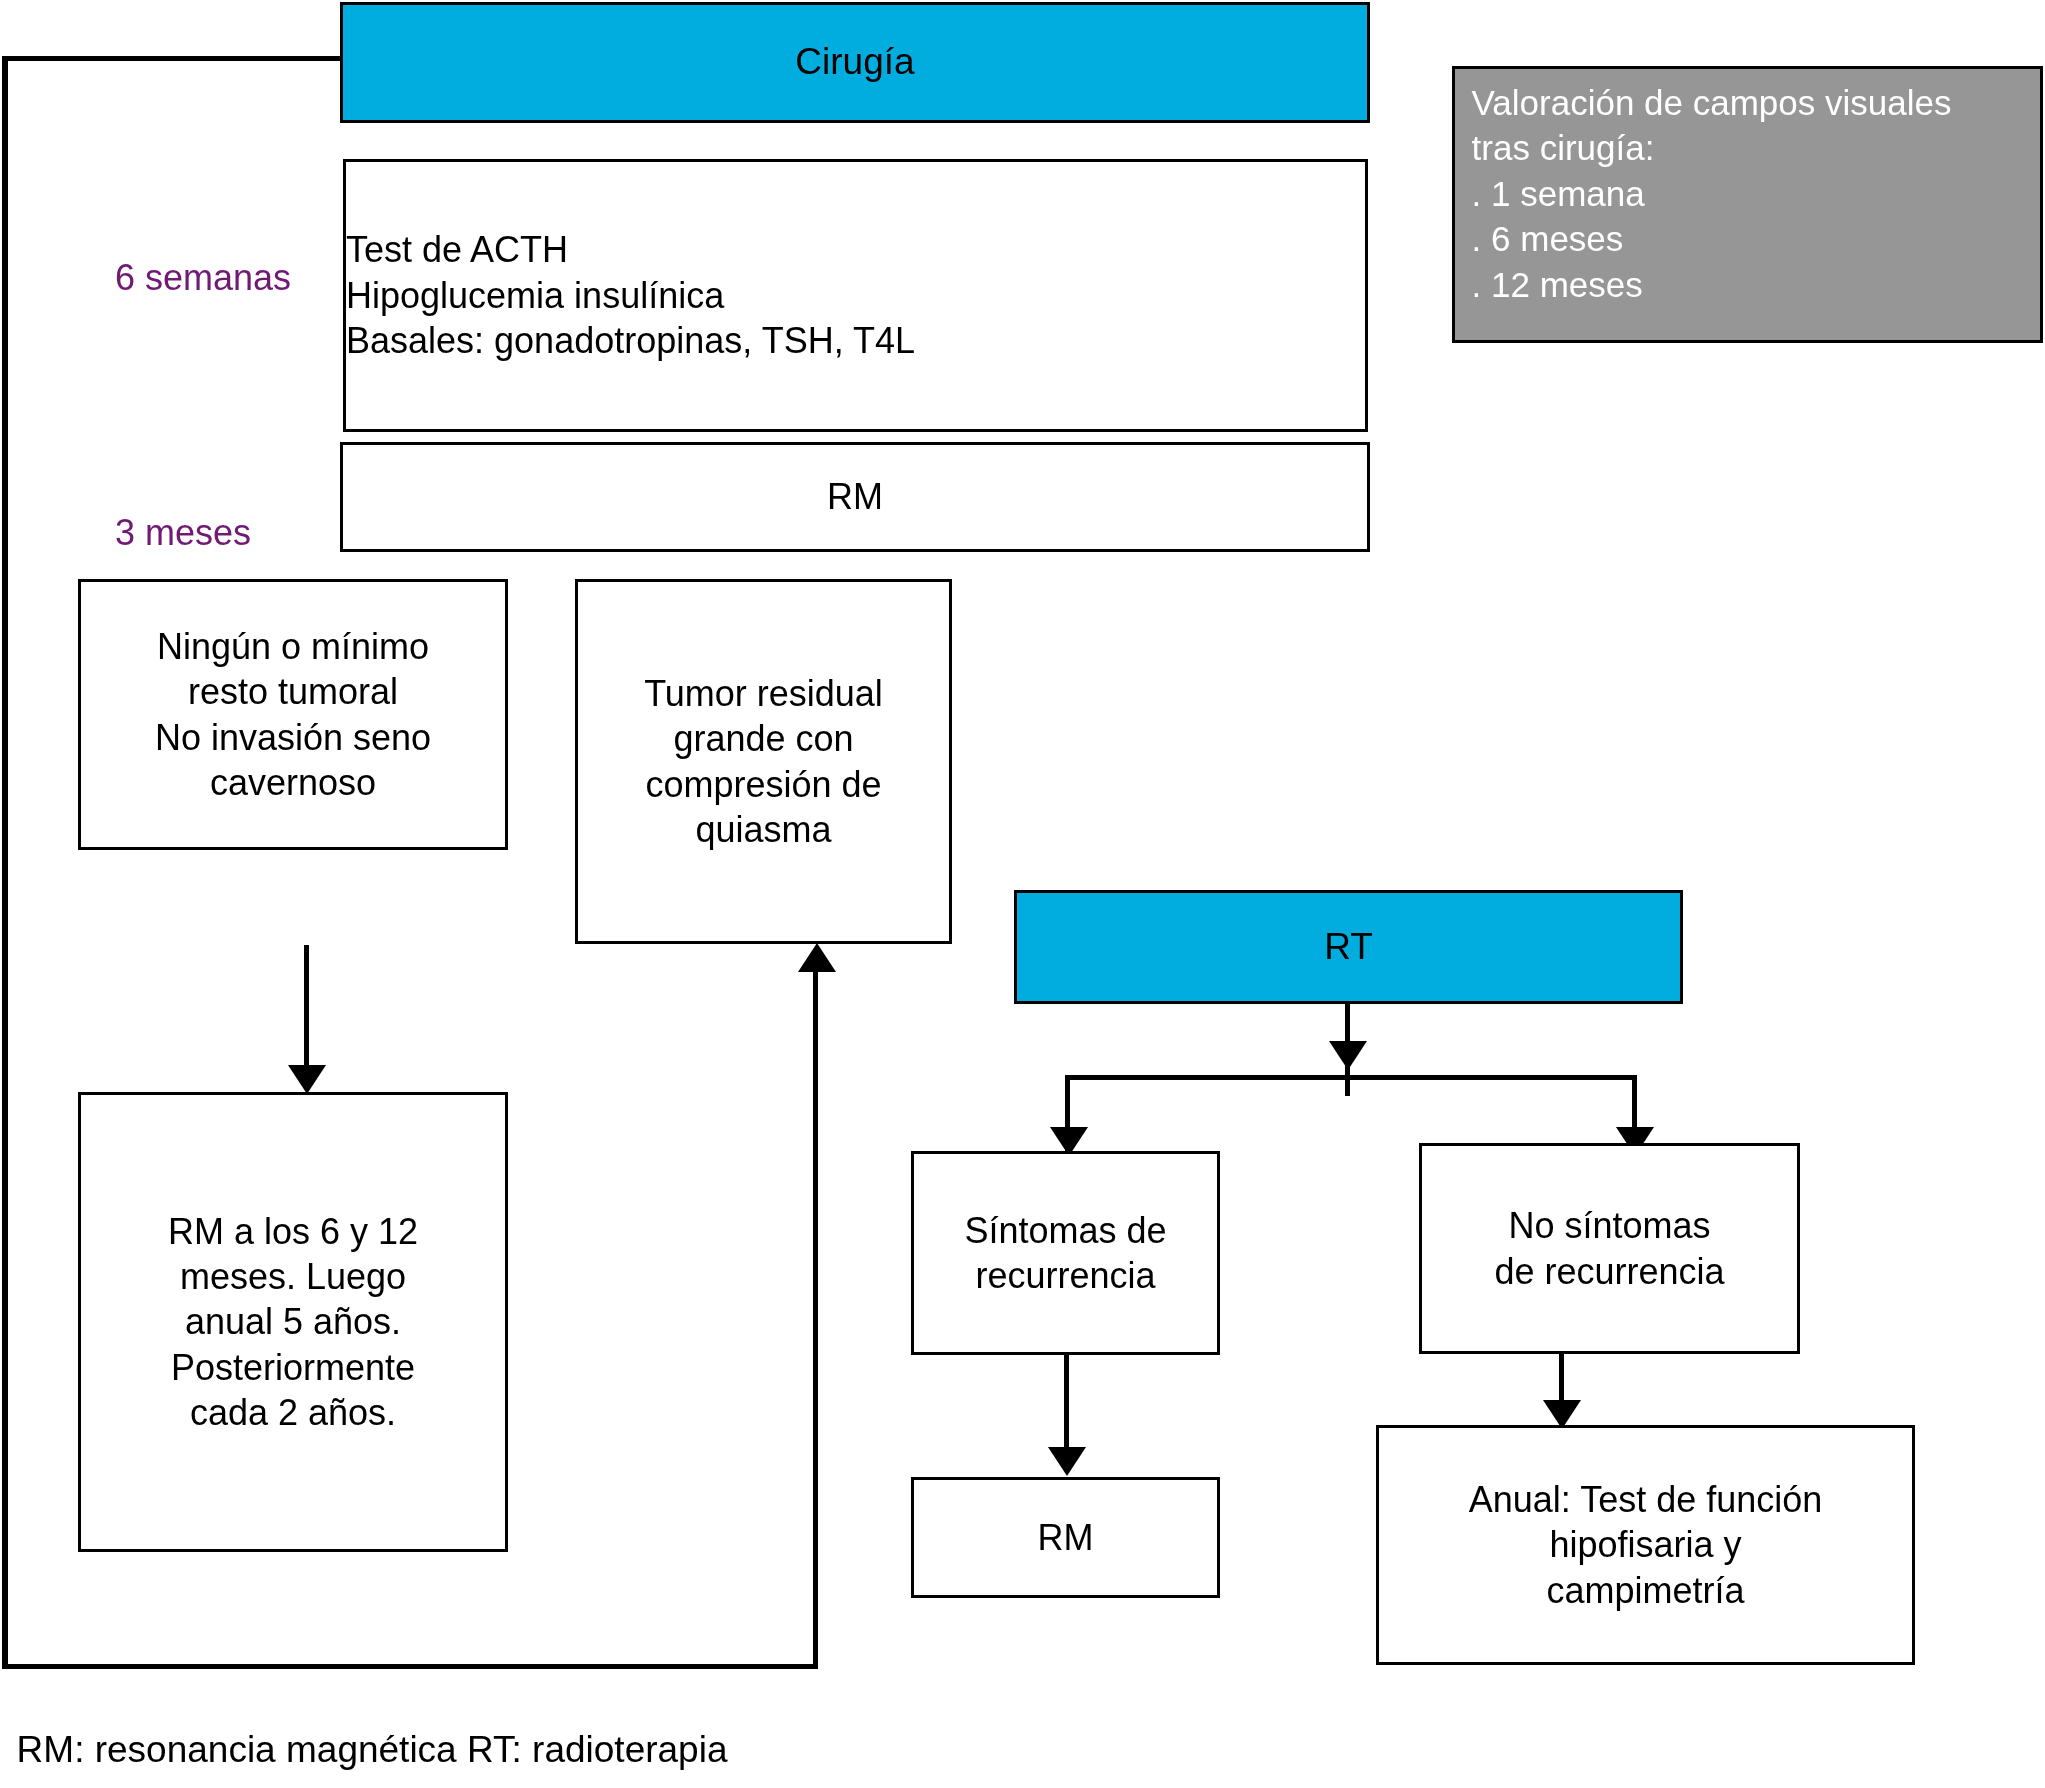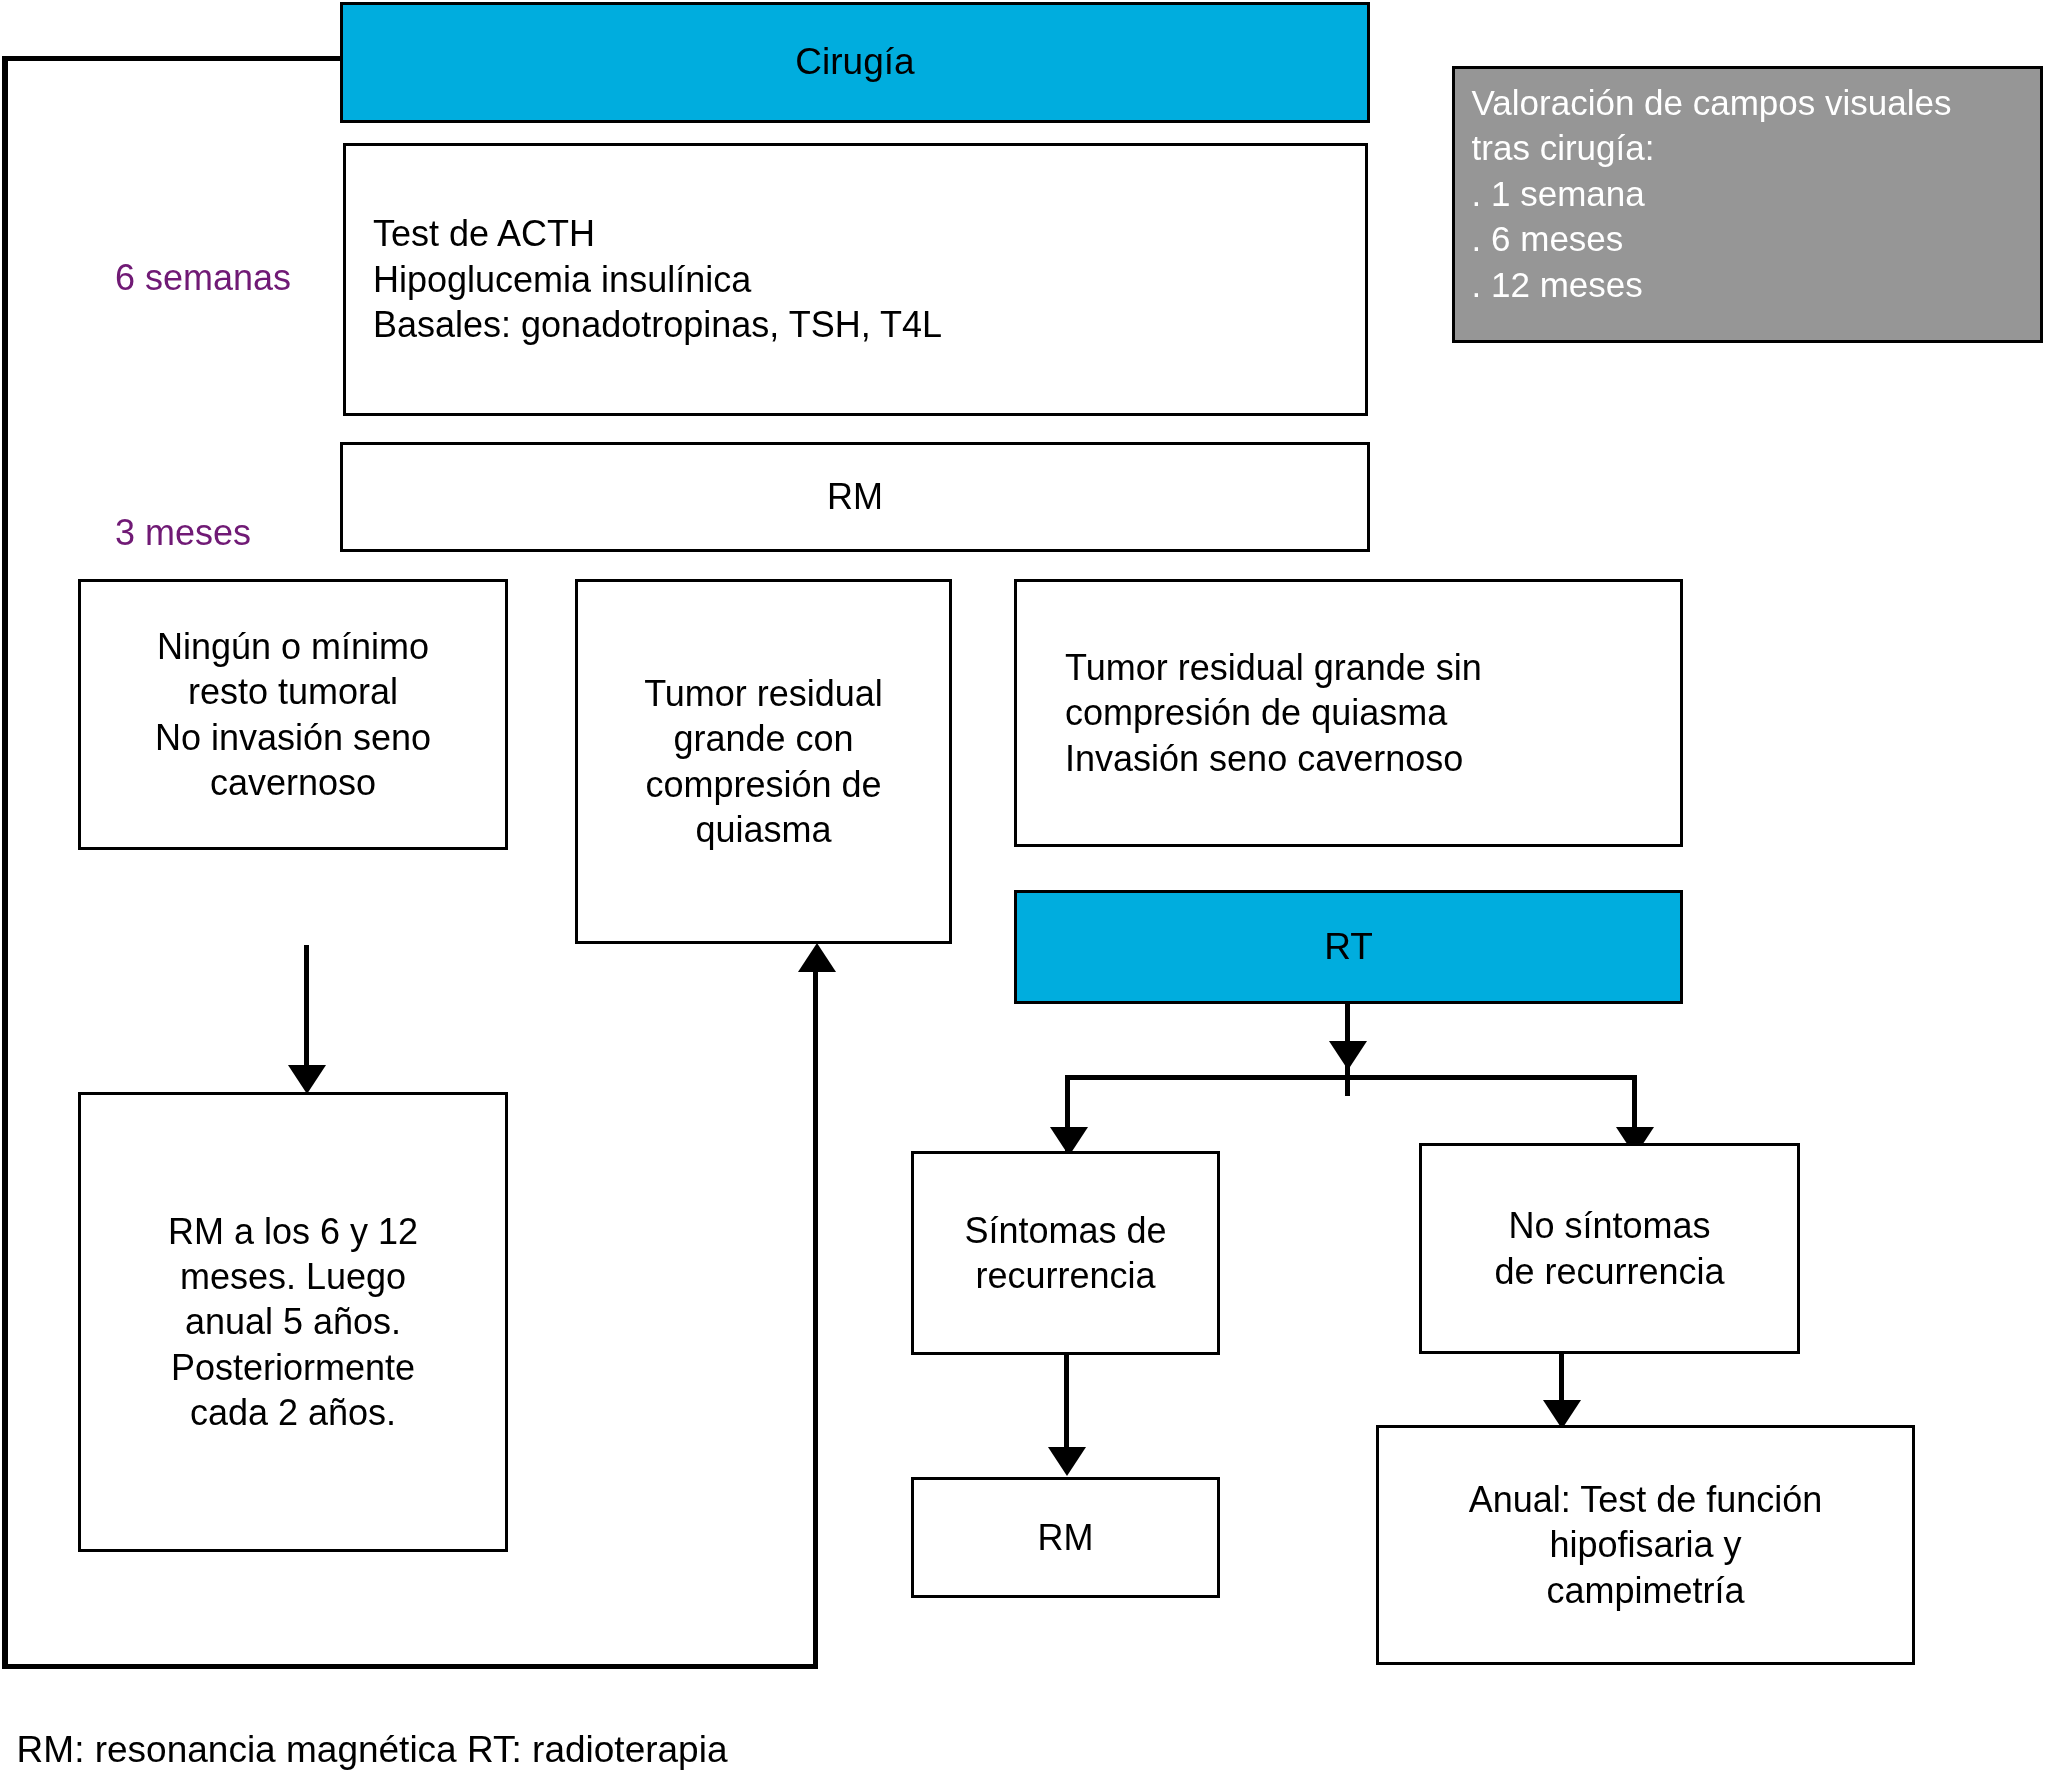--- a/index.html
+++ b/index.html
@@ -38,22 +38,22 @@
     color: #ffffff;
     justify-content: flex-start;
     text-align: left;
     padding-left: 16.6px;
     padding-right: 9px;
     line-height: 1.30;
   }
   .box.leftpad {
     justify-content: flex-start;
     text-align: left;
-    padding-left: 27px;
     padding-right: 13.6px;
+    margin-top: 16px;
   }
   .plain-label {
     position: absolute;
     color: #701a75;
     white-space: pre;
   }
   .line {
     position: absolute;
     background: #000000;
   }
@@ -111,23 +111,20 @@
   <div class="box" style="left:78px; top:579px; width:430px; height:271px; font-size:36px;">Ningún o mínimo
 resto tumoral
 No invasión seno
 cavernoso</div>
 
   <div class="box" style="left:575px; top:579px; width:377px; height:365px; font-size:36px;">Tumor residual
 grande con
 compresión de
 quiasma</div>
 
-  <div class="box" style="left:1014px; top:579px; width:669px; height:268px; font-size:36px; justify-content:flex-start; text-align:left; padding-left:48px; padding-right:18px;">Tumor residual grande sin
-compresión de quiasma
-Invasión seno cavernoso</div>
 
   <div class="line" style="left:304px; top:945px; width:5.3px; height:132px;"></div>
   <div class="arrowhead-down" style="left:288px; top:1065px;"></div>
 
   <div class="box cyan" style="left:1014px; top:890px; width:669px; height:114px; font-size:37px;">RT</div>
 
   <div class="line" style="left:1345px; top:1004px; width:5.3px; height:92px;"></div>
   <div class="arrowhead-down" style="left:1329px; top:1041px;"></div>
   <div class="line" style="left:1065px; top:1075px; width:572px; height:5.3px;"></div>
   <div class="line" style="left:1065px; top:1075px; width:5.3px; height:83px;"></div>

